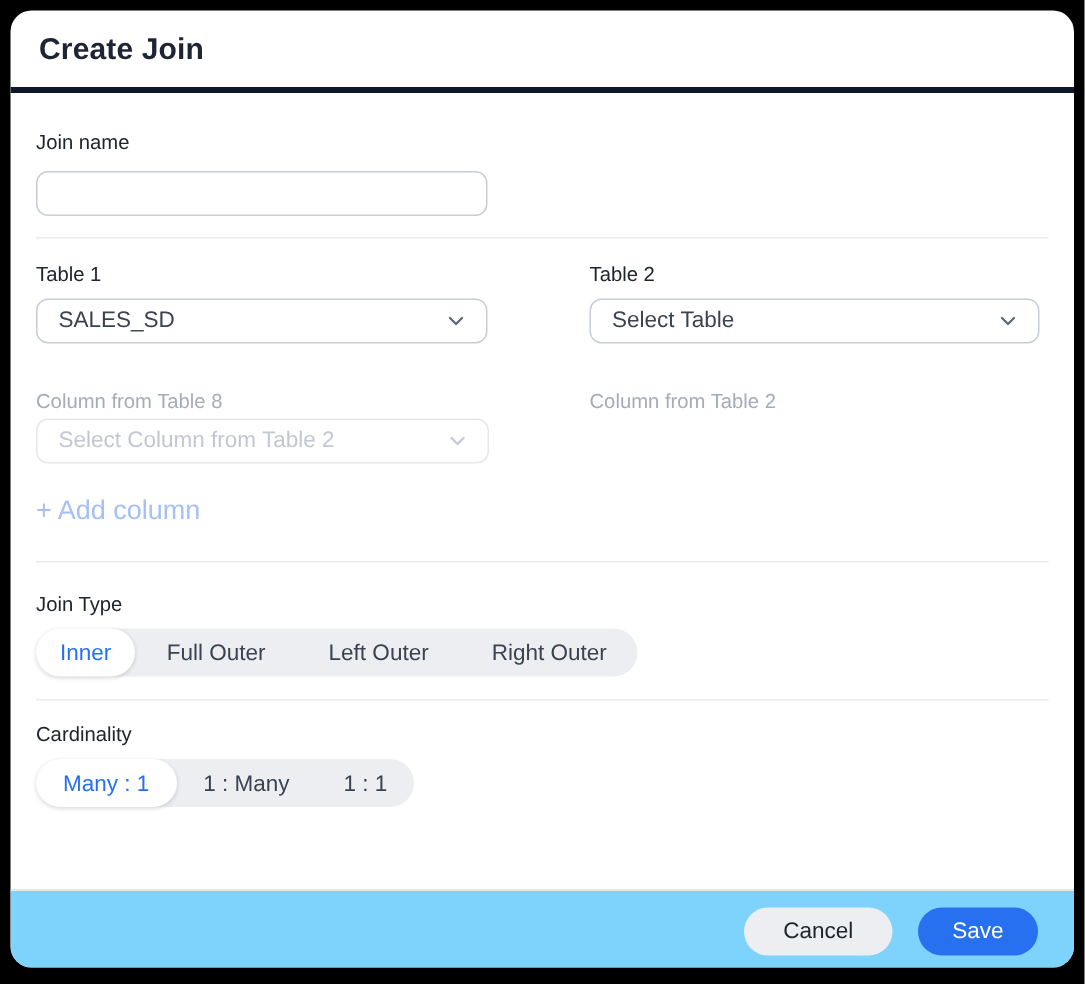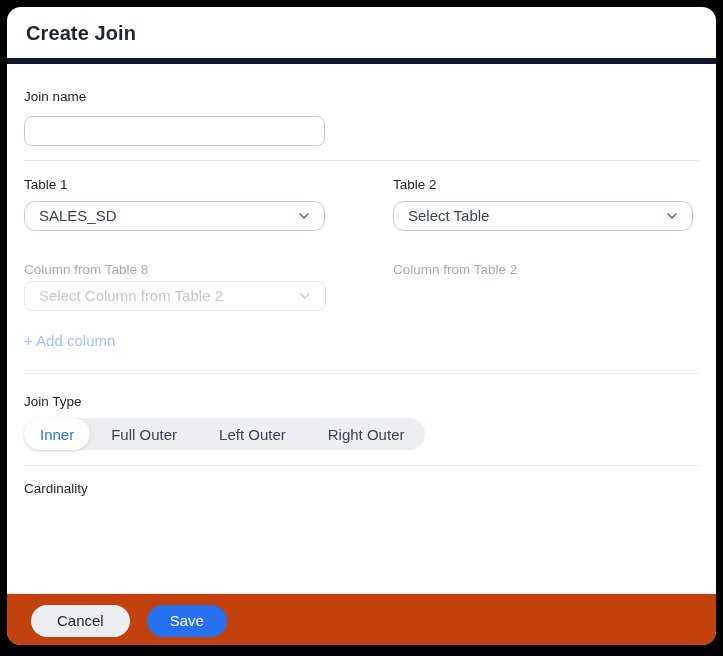--- a/index.html
+++ b/index.html
@@ -7,21 +7,21 @@
     width:723px;height:656px;position:relative;background:#000;
     font-family:"Liberation Sans","DejaVu Sans",sans-serif;
     -webkit-font-smoothing:antialiased;
   }
   .modal{
     position:absolute;left:7px;top:7px;width:709px;height:638px;
     background:#fff;border-radius:14px;overflow:hidden;box-sizing:border-box;
   }
   
   .modal-header{
-    padding:15px 19px 13px;border-bottom:6px solid #0f172a;
+    padding:15px 19px 13px;border-bottom:4px solid #0f172a;
   }
   .modal-title{
     font-size:20px;font-weight:700;color:#1D2433;line-height:23px;letter-spacing:.1px;
   }
   
   .modal-main{padding:0 17px;}
   .field-label{
     font-size:13.5px;font-weight:400;color:#20262E;line-height:15px;
   }
   .field-label.disabled{color:#A5ABB8;}
@@ -40,28 +40,28 @@
   }
   .tables-grid .field-label.row1{padding-top:16px;}
   .tables-grid .field-label.row2{padding-top:31px;}
   .select{
     box-sizing:border-box;height:30px;margin-top:9px;
     border:1px solid #C7CCD6;border-radius:8px;background:#fff;
     display:flex;align-items:center;justify-content:space-between;
     padding:0 13px 0 14px;cursor:pointer;
   }
   .select .sel-text{font-size:15px;color:#3B4350;line-height:16px;}
-  .select.w-full{width:100%;border-radius:11px;}
+  .select.w-full{width:100%;}
   .select.w-col{width:271px;margin-top:8px;}
   .select.w-col2{width:302px;margin-top:4px;}
   .select.disabled{border-color:#E4E7EC;cursor:default;}
   .select.disabled .sel-text{color:#C2C7D1;}
   .chev{width:14px;height:14px;flex:0 0 auto;}
   .add-column{
-    display:inline-block;margin-top:21px;font-size:15px;color:#A5C0F6;cursor:default;
+    display:inline-block;margin-top:21px;font-size:18px;color:#A5C0F6;cursor:default;
   }
   .sect-tables .hr{margin-top:23px;}
   
   .seg-label{padding-top:20px;}
   .seg-label.card{padding-top:15px;}
   .segment{
     display:inline-flex;align-items:center;height:32px;margin-top:9px;
     background:#ECEEF2;border-radius:16px;
   }
   .seg-item{
@@ -71,21 +71,21 @@
   .segment.card .seg-item{padding:0 18px;}
   .seg-item.selected{
     background:#fff;color:#2770EF;padding:0 16px;
     box-shadow:0 1px 3px rgba(31,35,44,.18);
   }
   .sect-jointype .hr{margin-top:15px;}
   
   .modal-footer{
     position:absolute;left:0;right:0;top:586px;height:52px;box-sizing:border-box;
     border-top:1px solid #E9EBEF;padding:11px 24px 0;
-    display:flex;gap:17px;background:#c2410c;
+    display:flex;justify-content:flex-end;gap:17px;background:#7dd3fc;
   }
   .btn{
     height:32px;border:none;border-radius:16px;font-size:15px;cursor:pointer;
     font-family:"Liberation Sans","DejaVu Sans",sans-serif;line-height:32px;
   }
   .btn-cancel{background:#ECEEF2;color:#20262E;padding:0 26px;font-weight:400;}
   .btn-save{background:#2770EF;color:#fff;padding:0 23px;font-weight:400;}
 </style>
 </head>
 <body>
@@ -145,20 +145,25 @@
         <div class="seg-item selected">Inner</div>
         <div class="seg-item">Full Outer</div>
         <div class="seg-item">Left Outer</div>
         <div class="seg-item">Right Outer</div>
       </div>
       <hr class="hr">
     </div>
 
     <div class="sect-cardinality">
       <div class="field-label seg-label card">Cardinality</div>
+      <div class="segment card">
+        <div class="seg-item selected">Many : 1</div>
+        <div class="seg-item">1 : Many</div>
+        <div class="seg-item">1 : 1</div>
+      </div>
     </div>
 
   </div>
 
   <div class="modal-footer">
     <button class="btn btn-cancel">Cancel</button>
     <button class="btn btn-save">Save</button>
   </div>
 
 </div>

